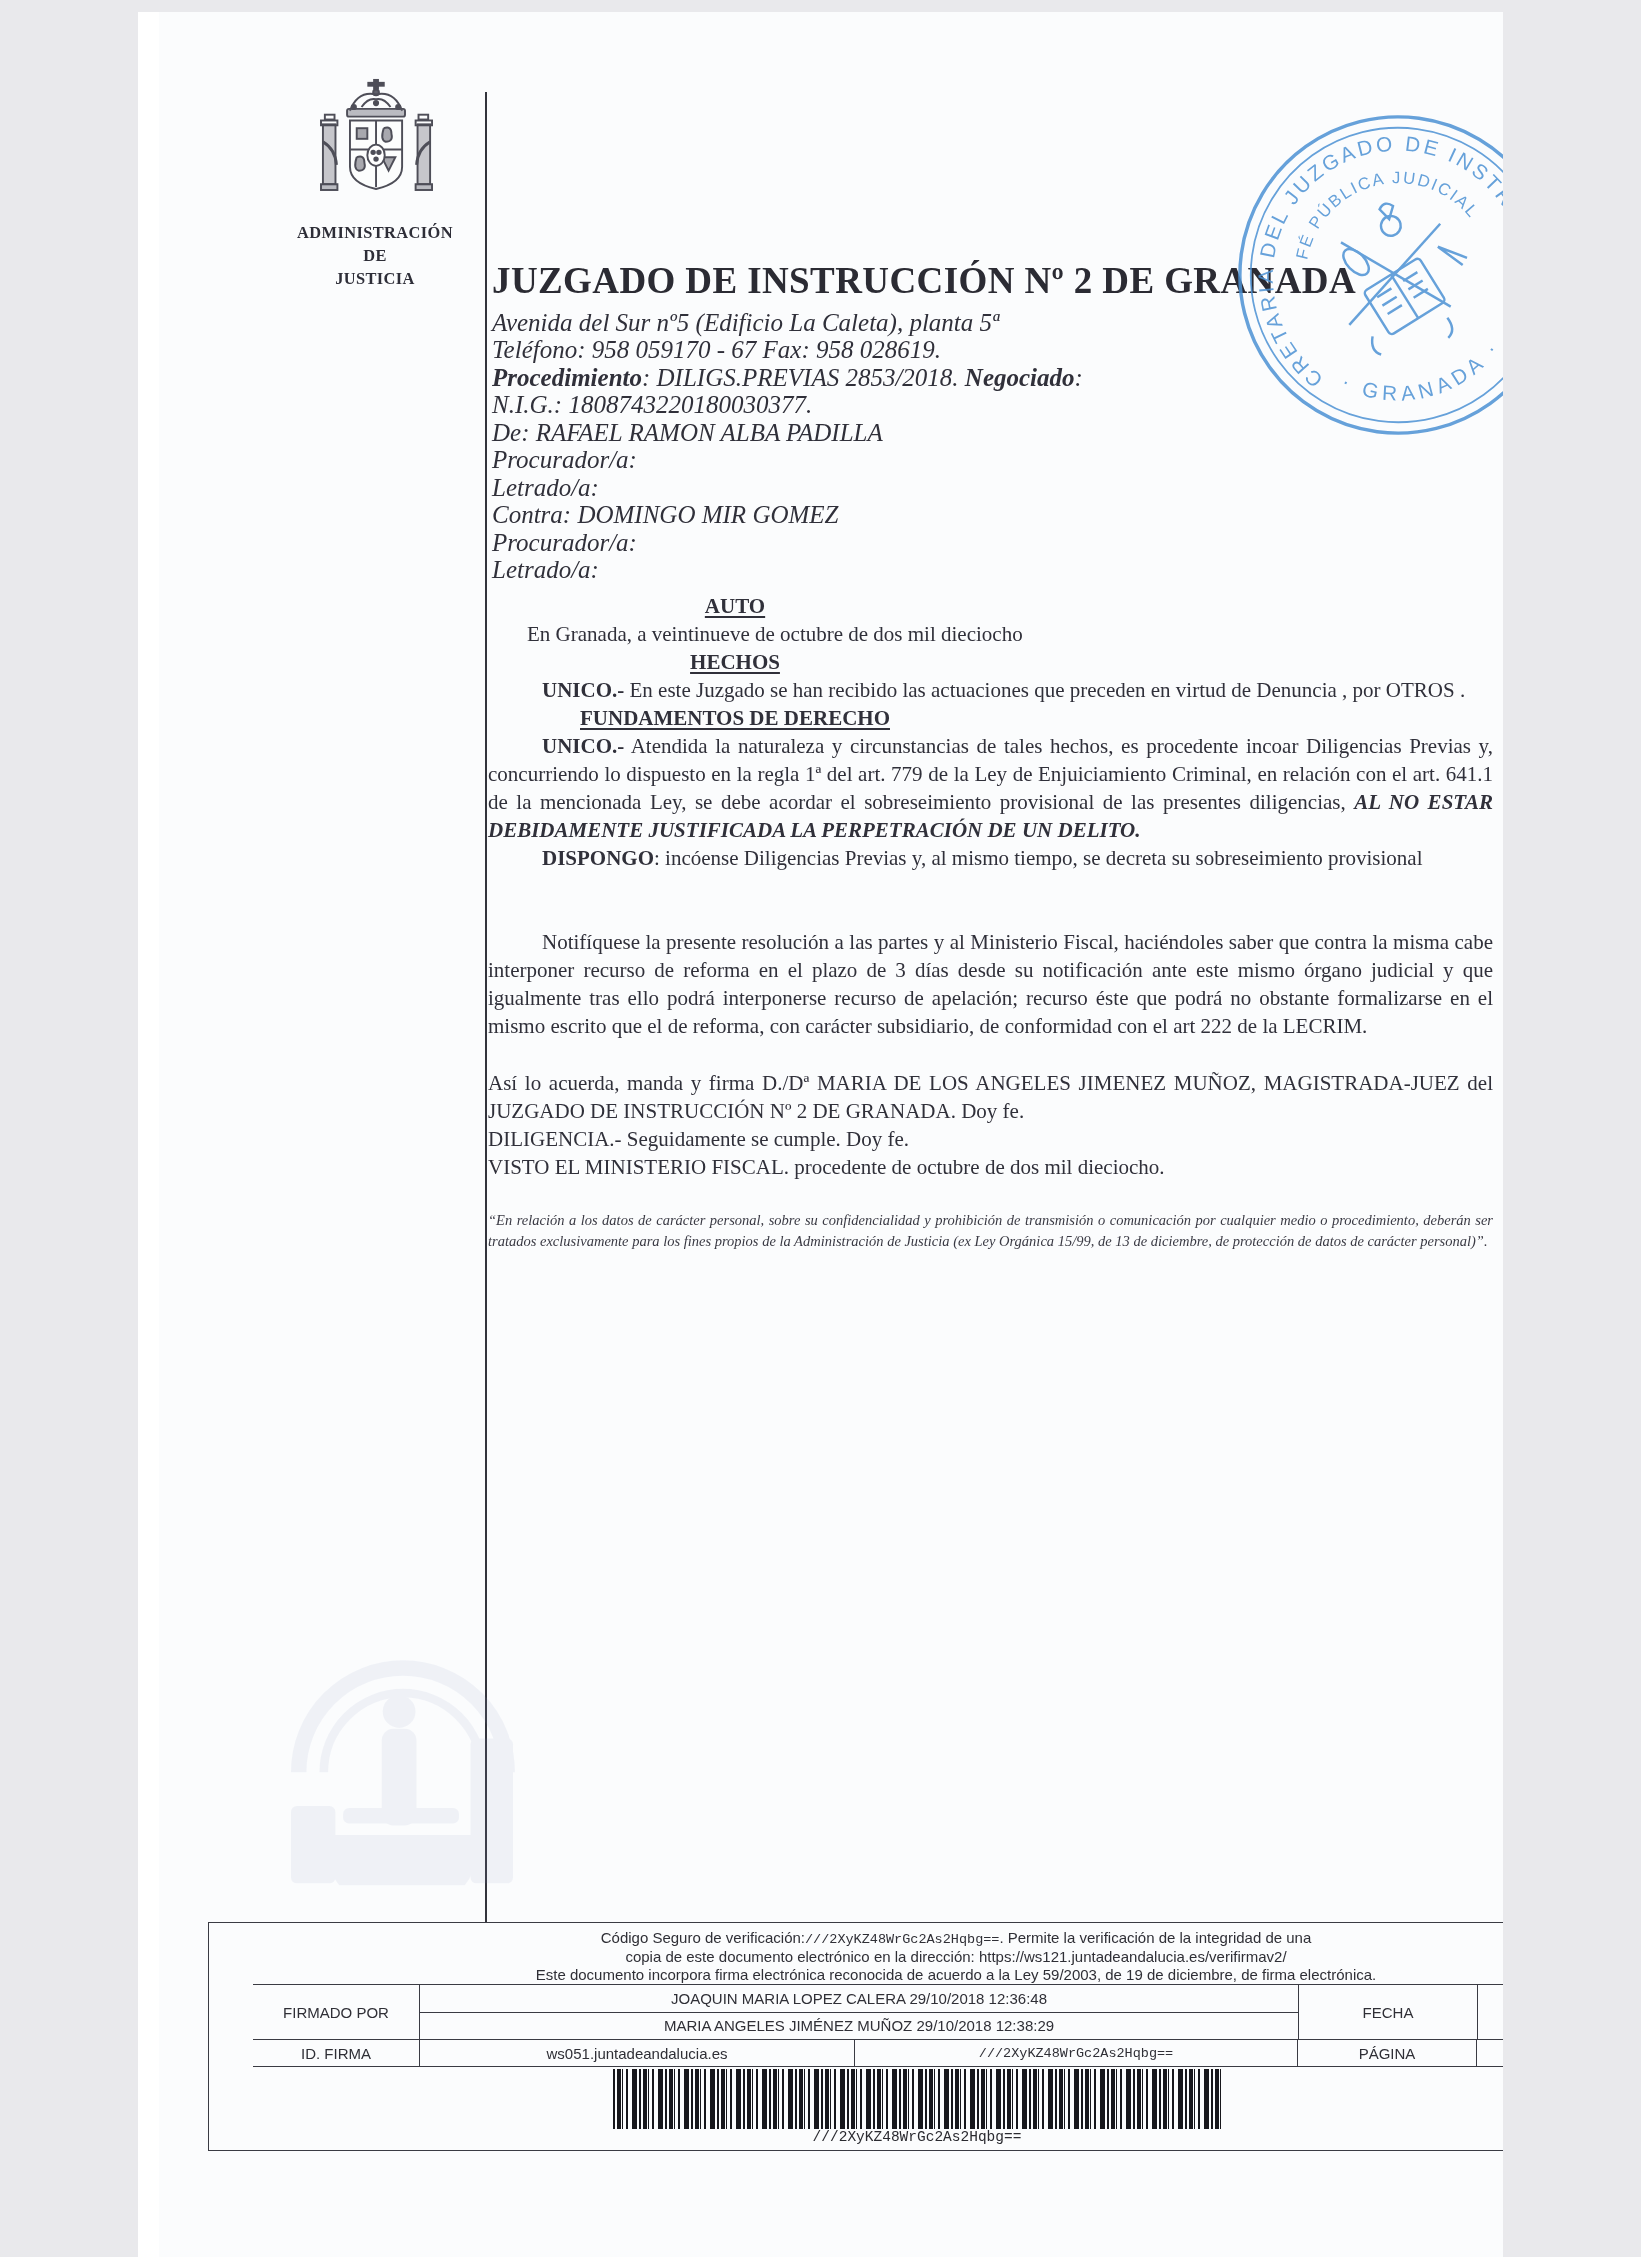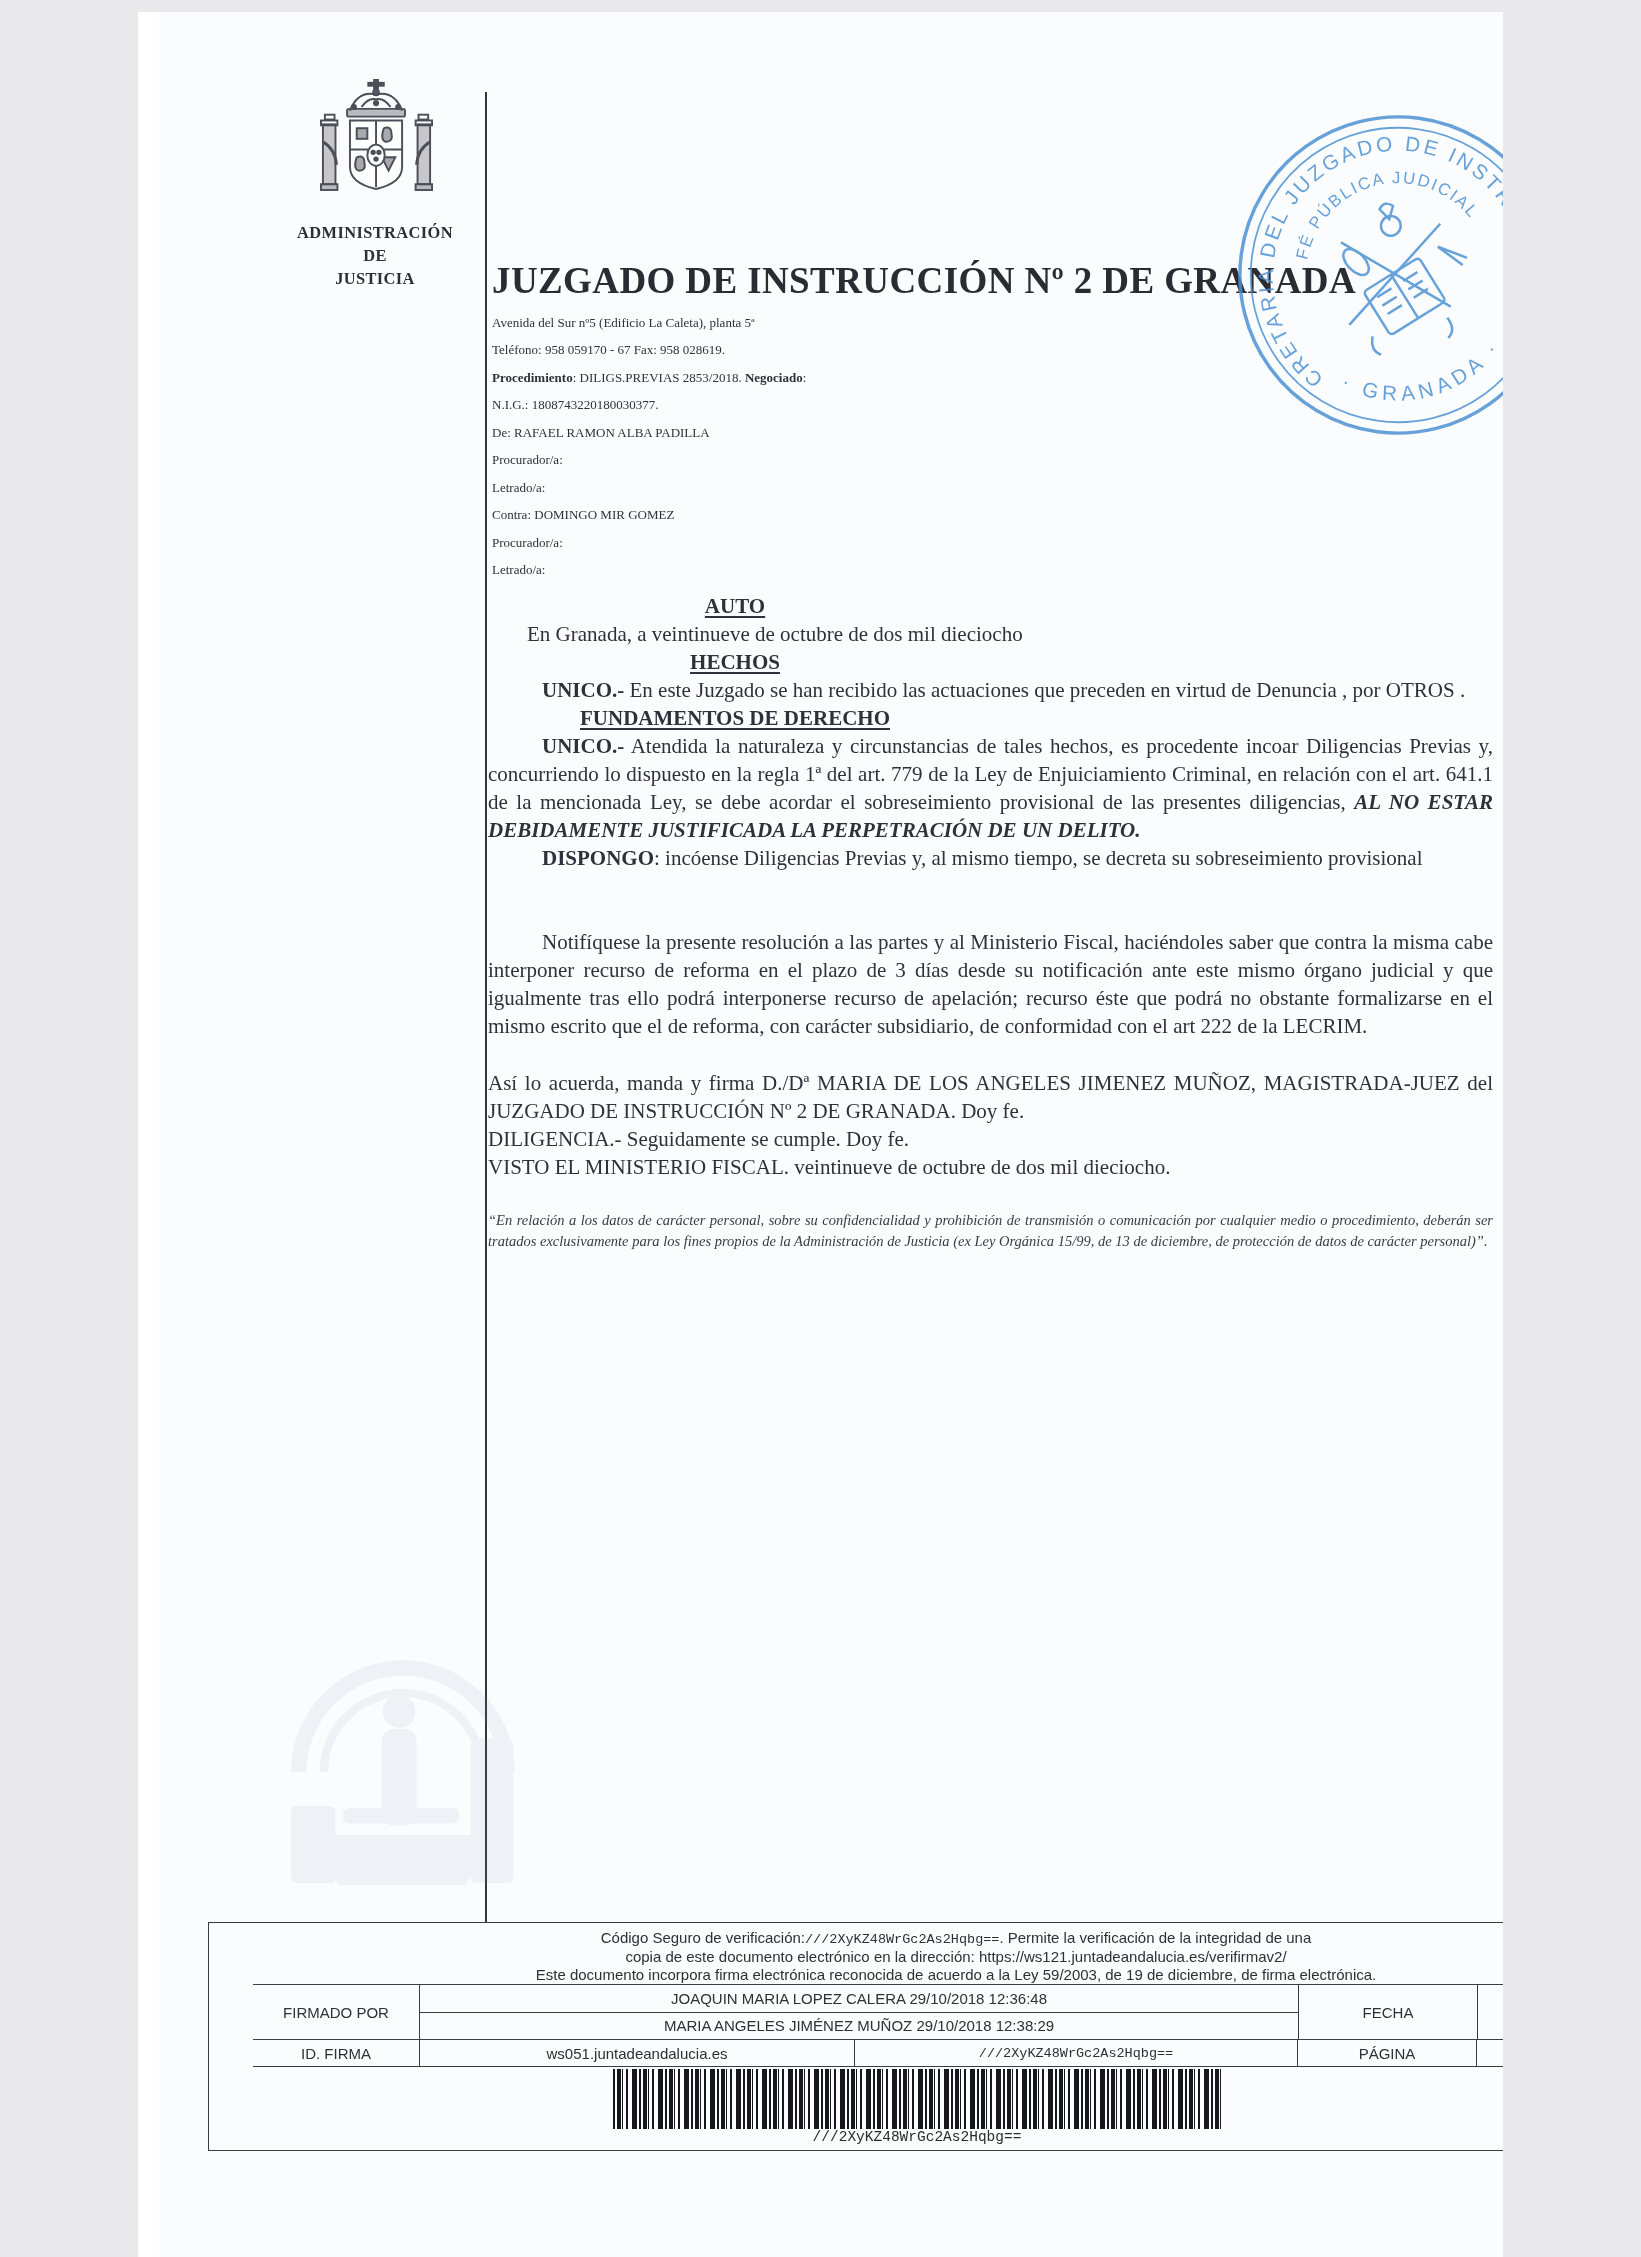--- a/index.html
+++ b/index.html
@@ -15,21 +15,21 @@
   .vline-right{left:1397px;top:82px;height:1828px;}
 
   
   .coat{position:absolute;left:182px;top:66px;}
   .org{position:absolute;left:126px;top:209px;width:222px;text-align:center;
        font-weight:bold;font-size:16.4px;line-height:23px;letter-spacing:0.4px;color:#2e2e38;}
 
   
   .court-header{position:absolute;left:354px;top:247px;width:1043px;}
   .court-title{font-size:37px;font-weight:bold;letter-spacing:0.4px;color:#2b2b33;margin:0 0 6.8px 0;}
-  .hline{font-size:13px;line-height:27.5px;}
+  .hline{font-size:25px;line-height:27.5px;font-style:italic;}
   .hline b{font-weight:bold;}
 
   
   .stamp{position:absolute;left:1094px;top:97px;width:332px;height:332px;
          transform:rotate(-14deg);opacity:.85;}
 
   
   .doc-body{position:absolute;left:350px;top:580px;width:1005px;font-size:21px;line-height:28px;}
   .chead{width:494px;text-align:center;font-weight:bold;text-decoration:underline;
          text-underline-offset:2.9px;}
@@ -189,21 +189,21 @@
     <div class="chead">HECHOS</div>
     <p class="para ind"><span class="b">UNICO.-</span><span> En este Juzgado se han recibido las actuaciones que preceden en virtud de Denuncia , por OTROS .</span></p>
     <div class="chead">FUNDAMENTOS DE DERECHO</div>
     <p class="para ind"><span class="b">UNICO.-</span><span> Atendida la naturaleza y circunstancias de tales hechos, es procedente incoar Diligencias Previas y, concurriendo lo dispuesto en la regla 1ª del art. 779 de la Ley de Enjuiciamiento Criminal, en relación con el art. 641.1 de la mencionada Ley, se debe acordar el sobreseimiento provisional de las presentes diligencias, </span><span class="bi">AL NO ESTAR DEBIDAMENTE JUSTIFICADA LA PERPETRACIÓN DE UN DELITO.</span></p>
     <p class="para ind"><span class="b">DISPONGO</span><span>: incóense Diligencias Previas y, al mismo tiempo, se decreta su sobreseimiento provisional</span></p>
     <div class="sp58"></div>
     <p class="para ind">Notifíquese la presente resolución a las partes y al Ministerio Fiscal, haciéndoles saber que contra la misma cabe interponer recurso de reforma en el plazo de 3 días desde su notificación ante este mismo órgano judicial y que igualmente tras ello podrá interponerse recurso de apelación; recurso éste que podrá no obstante formalizarse en el mismo escrito que el de reforma, con carácter subsidiario, de conformidad con el art 222 de la LECRIM.</p>
     <div class="sp30"></div>
     <p class="para">Así lo acuerda, manda y firma D./Dª MARIA DE LOS ANGELES JIMENEZ MUÑOZ, MAGISTRADA-JUEZ del JUZGADO DE INSTRUCCIÓN Nº 2 DE GRANADA. Doy fe.</p>
     <p class="para">DILIGENCIA.- Seguidamente se cumple. Doy fe.</p>
-    <p class="para">VISTO EL MINISTERIO FISCAL. veintinueve de octubre de dos mil dieciocho.</p>
+    <p class="para">VISTO EL MINISTERIO FISCAL. procedente de octubre de dos mil dieciocho.</p>
     <p class="privacy">“En relación a los datos de carácter personal, sobre su confidencialidad y prohibición de transmisión o comunicación por cualquier medio o procedimiento, deberán ser tratados exclusivamente para los fines propios de la Administración de Justicia (ex Ley Orgánica 15/99, de 13 de diciembre, de protección de datos de carácter personal)”.</p>
   </div>
 
   <div class="watermark">
     <svg width="280" height="338" viewBox="0 0 290 350">
       <g stroke="#8d9ac2" fill="none">
         <path d="M38 195 A 108 108 0 0 1 254 195" stroke-width="16"></path>
         <path d="M64 195 A 82 82 0 0 1 228 195" stroke-width="9"></path>
       </g>
       <g fill="#8d9ac2">

